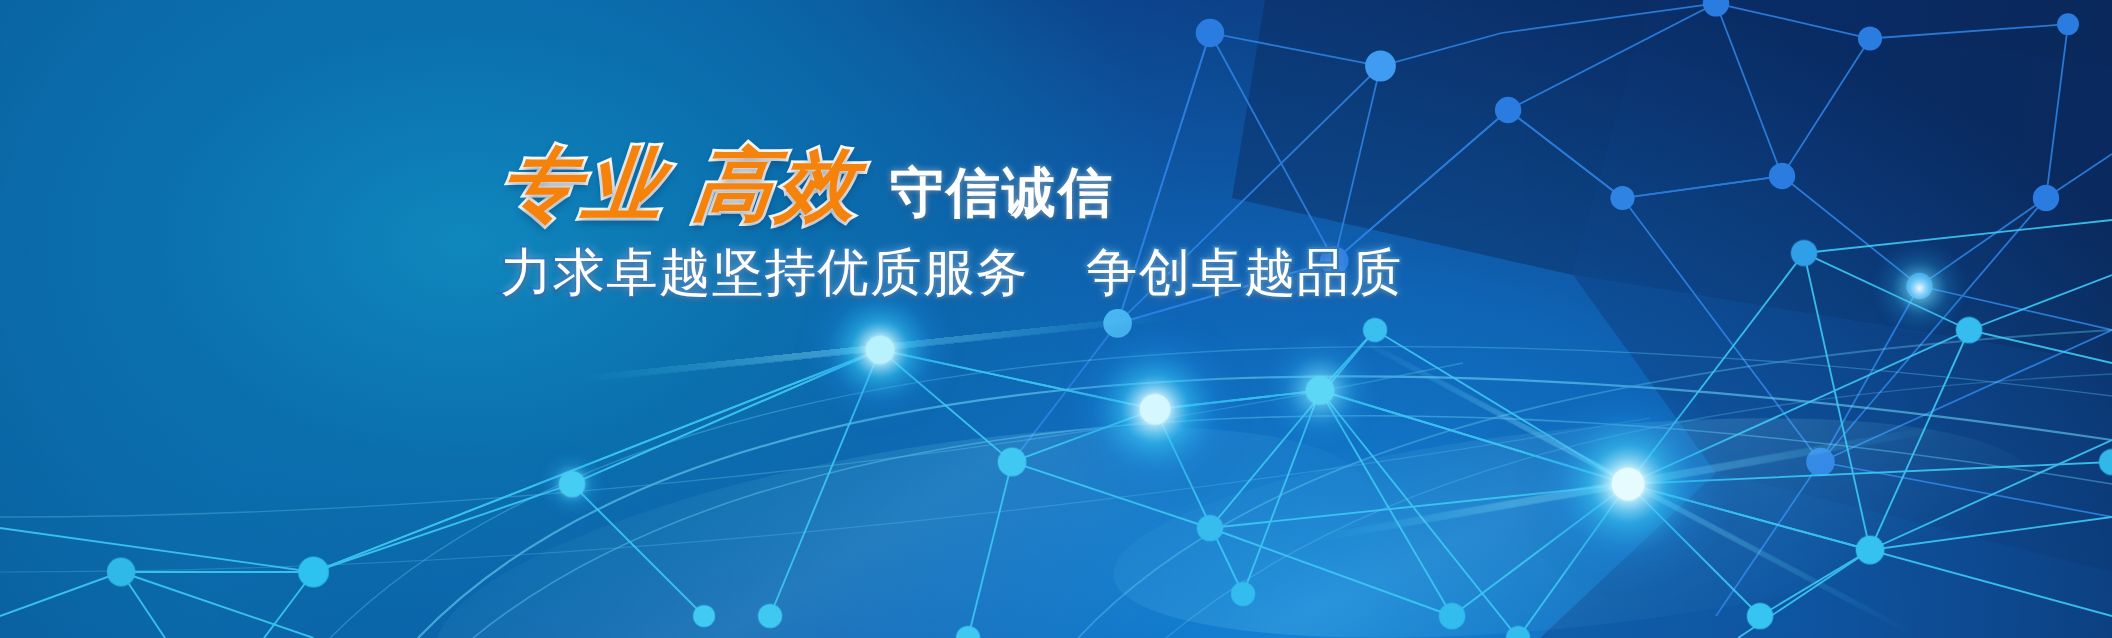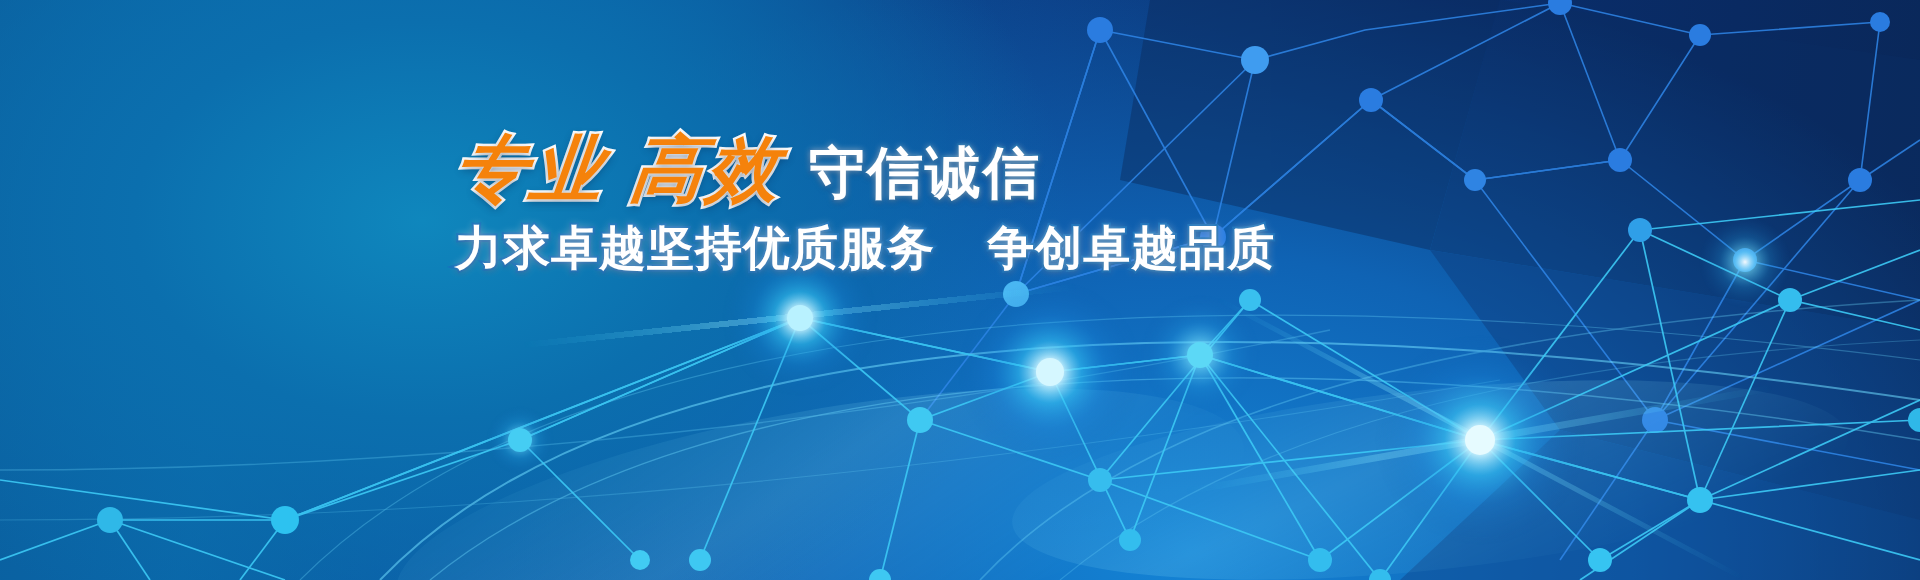--- a/index.html
+++ b/index.html
@@ -17,28 +17,28 @@
   #text-block{position:absolute;left:455px;top:133px;width:700px;z-index:40;}
   #headline{white-space:nowrap;line-height:1;display:flex;align-items:flex-end;}
   .hl-orange{
     font-size:72px;font-weight:bold;color:#F5820B;font-style:italic;
     letter-spacing:4px;
     -webkit-text-stroke:5px #ffffff;paint-order:stroke fill;
     text-shadow:0 0 2px rgba(255,255,255,.9), 0 3px 8px rgba(0,30,70,.45);
     transform:skewX(-6deg);
   }
   .hl-white{
-    font-size:56px;font-weight:bold;color:#ffffff;
+    font-size:49px;font-weight:bold;color:#ffffff;
     letter-spacing:2px;margin-left:26px;margin-bottom:4px;
     -webkit-text-stroke:4px #0c63a8;paint-order:stroke fill;
     text-shadow:0 0 6px rgba(255,255,255,.55), 0 2px 6px rgba(0,30,70,.5);
   }
   #subtitle{
     margin-top:12px;white-space:nowrap;
-    font-size:47px;font-weight:bold;color:#ffffff;letter-spacing:1px;
+    font-size:47px;font-weight:normal;color:#ffffff;letter-spacing:1px;
     -webkit-text-stroke:4px #1471bd;paint-order:stroke fill;
     text-shadow:0 0 8px rgba(255,255,255,.5), 0 2px 6px rgba(0,30,70,.45);
   }
   .sub-gap{display:inline-block;width:24px;}
 </style>
 </head>
 <body>
 
 <div id="banner">
 

